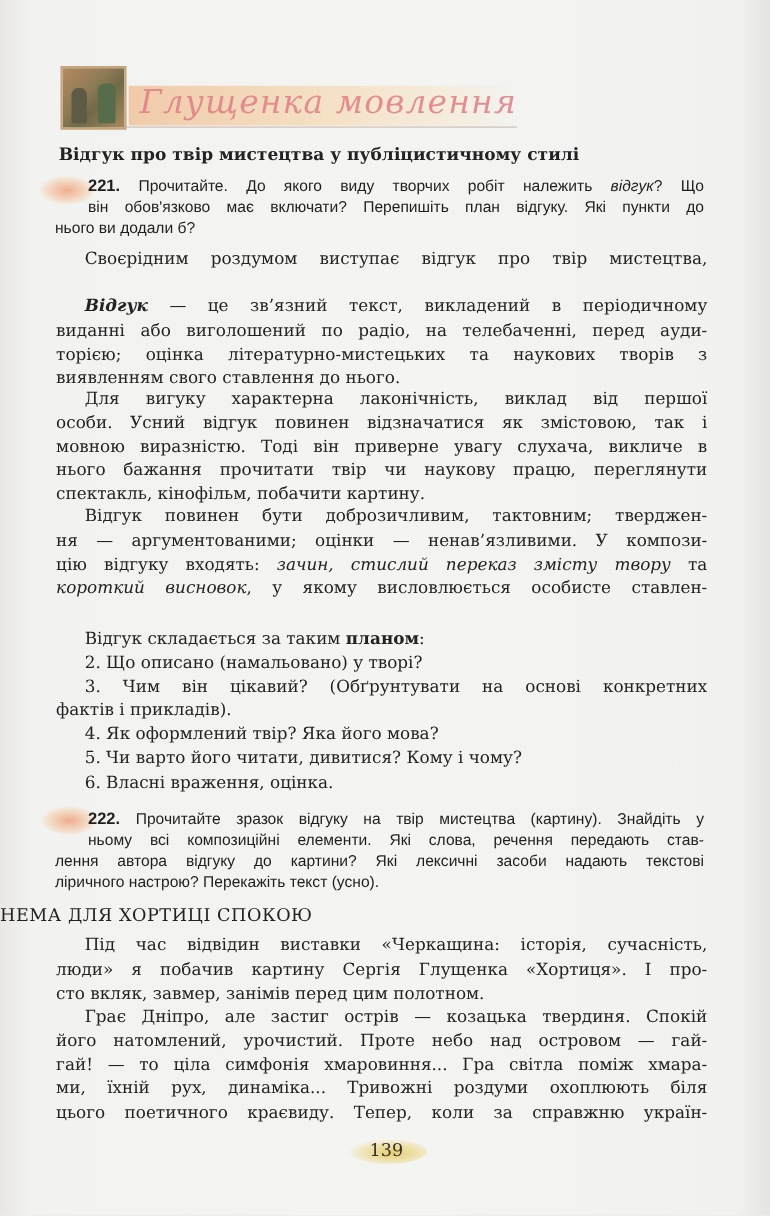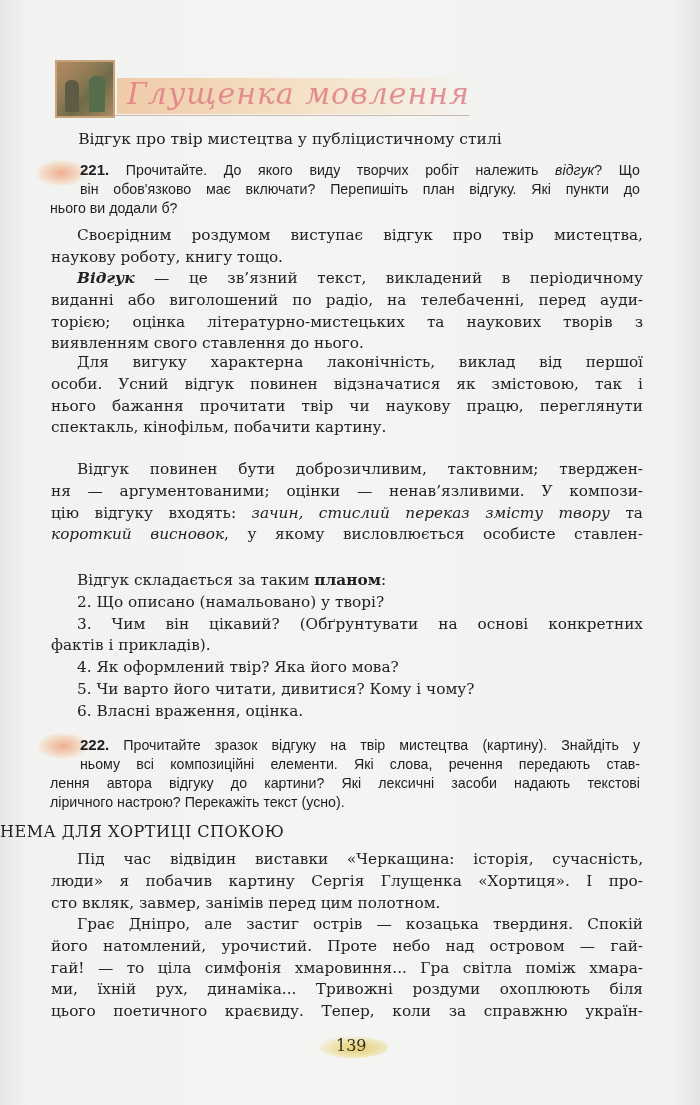--- a/index.html
+++ b/index.html
@@ -31,21 +31,21 @@
     }
     .banner-pic .fig1 { position:absolute; left:8px; top:18px; width:14px; height:32px; background:#5e5b44; border-radius:6px 6px 2px 2px; }
     .banner-pic .fig2 { position:absolute; left:32px; top:14px; width:16px; height:36px; background:#566c4a; border-radius:6px 6px 2px 2px; }
     .banner-title {
       position: absolute; left: 72px; top: 16px;
       font-family: "DejaVu Serif", serif; font-style: italic;
       font-size: 30px; color: #e07f86; letter-spacing: 1px; opacity: 0.85;
     }
     .section-title {
       position: absolute; left: 0; width: 580px; top: 130px; text-align: center;
-      font-weight: normal; font-size: 15.5px; color: #222;
+      font-weight: bold; font-size: 15.5px; color: #222;
     }
     .task {
       position: absolute; left: 80px; width: 560px;
       font-family: "Liberation Sans", sans-serif; font-size: 14.2px; line-height: 19px; color: #1f1f1f;
     }
     .task .num { font-weight: bold; font-size: 15px; }
     .task .tail { display:block; margin-left: -30px; }
     .task-mark {
       position: absolute; width: 50px; height: 26px; border-radius: 50%;
       background: radial-gradient(ellipse at center, rgba(240,150,110,0.75) 0%, rgba(245,190,140,0.35) 55%, rgba(245,200,150,0) 75%);
@@ -95,33 +95,33 @@
 
   <div class="task-mark" style="left:36px; top:160px;"></div>
   <div class="task" style="top:160px;">
     <span class="line"><span class="num">221.</span> <span>Прочитайте. До якого виду творчих робіт належить </span><i>відгук</i><span>? Що</span></span>
     <span class="line">він обов'язково має включати? Перепишіть план відгуку. Які пункти до</span>
     <span class="line last tail">нього ви додали б?</span>
   </div>
 
   <div class="p" style="top:225px;">
     <span class="line"><span class="ind"></span><span>Своєрідним роздумом виступає відгук про твір мистецтва,</span></span>
-    <span class="line last">наукову роботу, книгу тощо.</span>
   </div>
 
   <div class="p" style="top:268px;">
     <span class="line"><span class="ind"></span><b><i>Відгук</i></b><span> — це зв’язний текст, викладений в періодичному</span></span>
     <span class="line">виданні або виголошений по радіо, на телебаченні, перед ауди-</span>
     <span class="line">торією; оцінка літературно-мистецьких та наукових творів з</span>
     <span class="line last">виявленням свого ставлення до нього.</span>
   </div>
 
   <div class="p" style="top:352px;">
     <span class="line"><span class="ind"></span><span>Для вигуку характерна лаконічність, виклад від першої</span></span>
     <span class="line">особи. Усний  відгук повинен відзначатися як змістовою, так і</span>
+    <span class="line">мовною виразністю. Тоді він приверне увагу слухача, викличе в</span>
     <span class="line">нього бажання прочитати твір чи наукову працю, переглянути</span>
     <span class="line last">спектакль, кінофільм, побачити картину.</span>
   </div>
 
   <div class="p" style="top:459px;">
     <span class="line"><span class="ind"></span><span>Відгук повинен бути доброзичливим, тактовним; тверджен-</span></span>
     <span class="line">ня — аргументованими; оцінки — ненав’язливими. У компози-</span>
     <span class="line"><span>цію відгуку входять: </span><i>зачин, стислий переказ змісту твору</i><span> та</span></span>
     <span class="line"><i>короткий висновок</i><span>, у якому висловлюється особисте ставлен-</span></span>
   </div>

